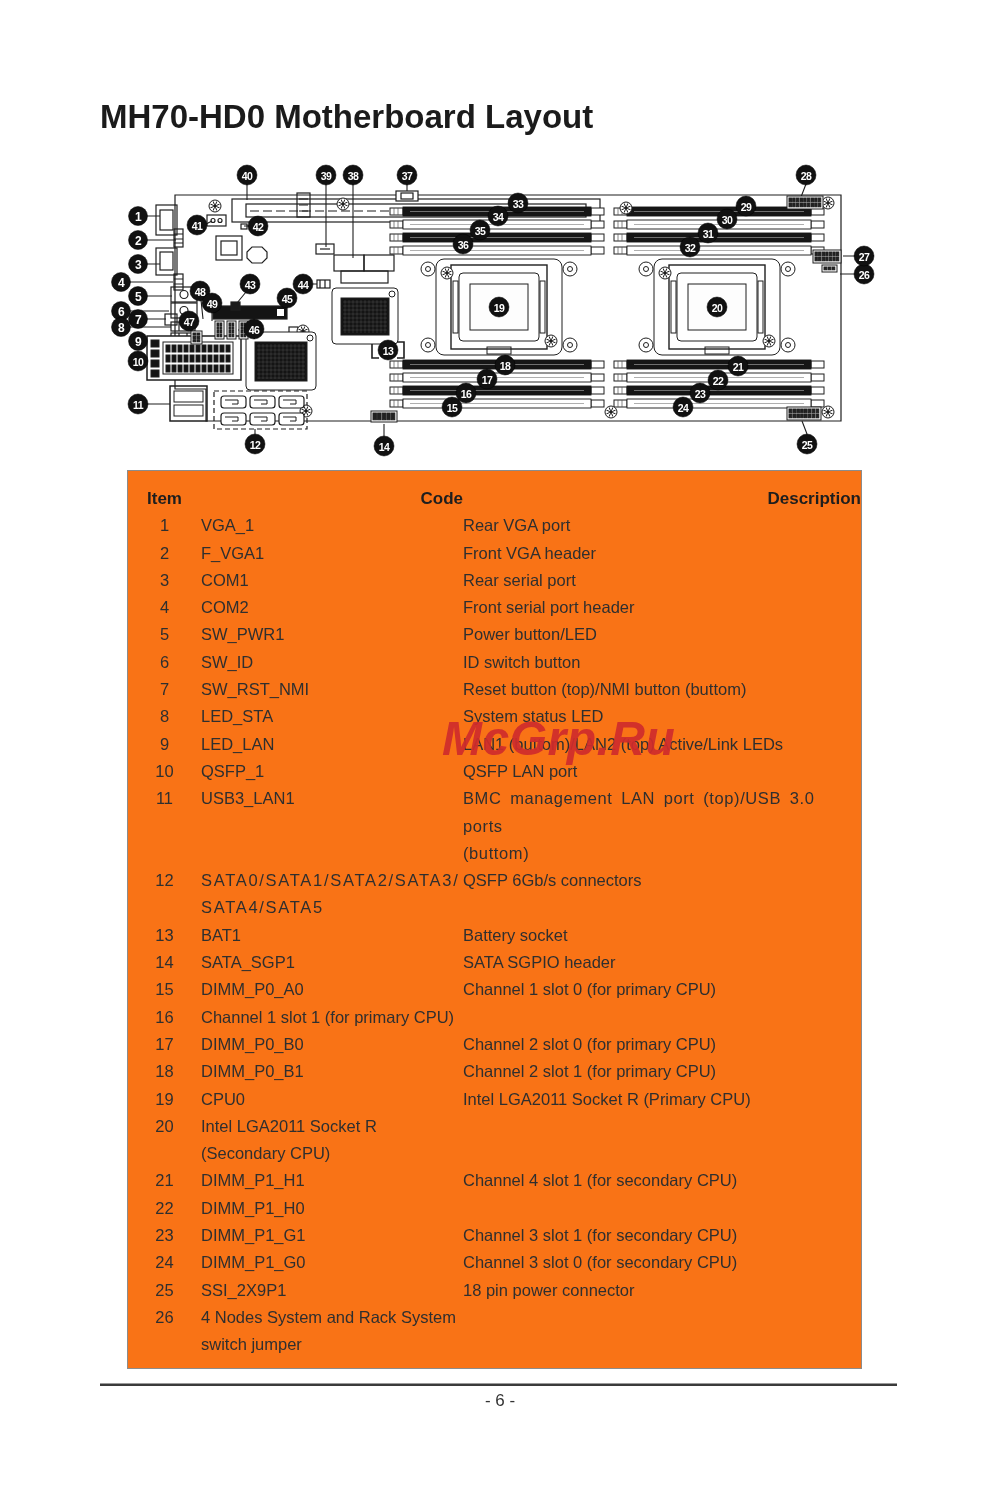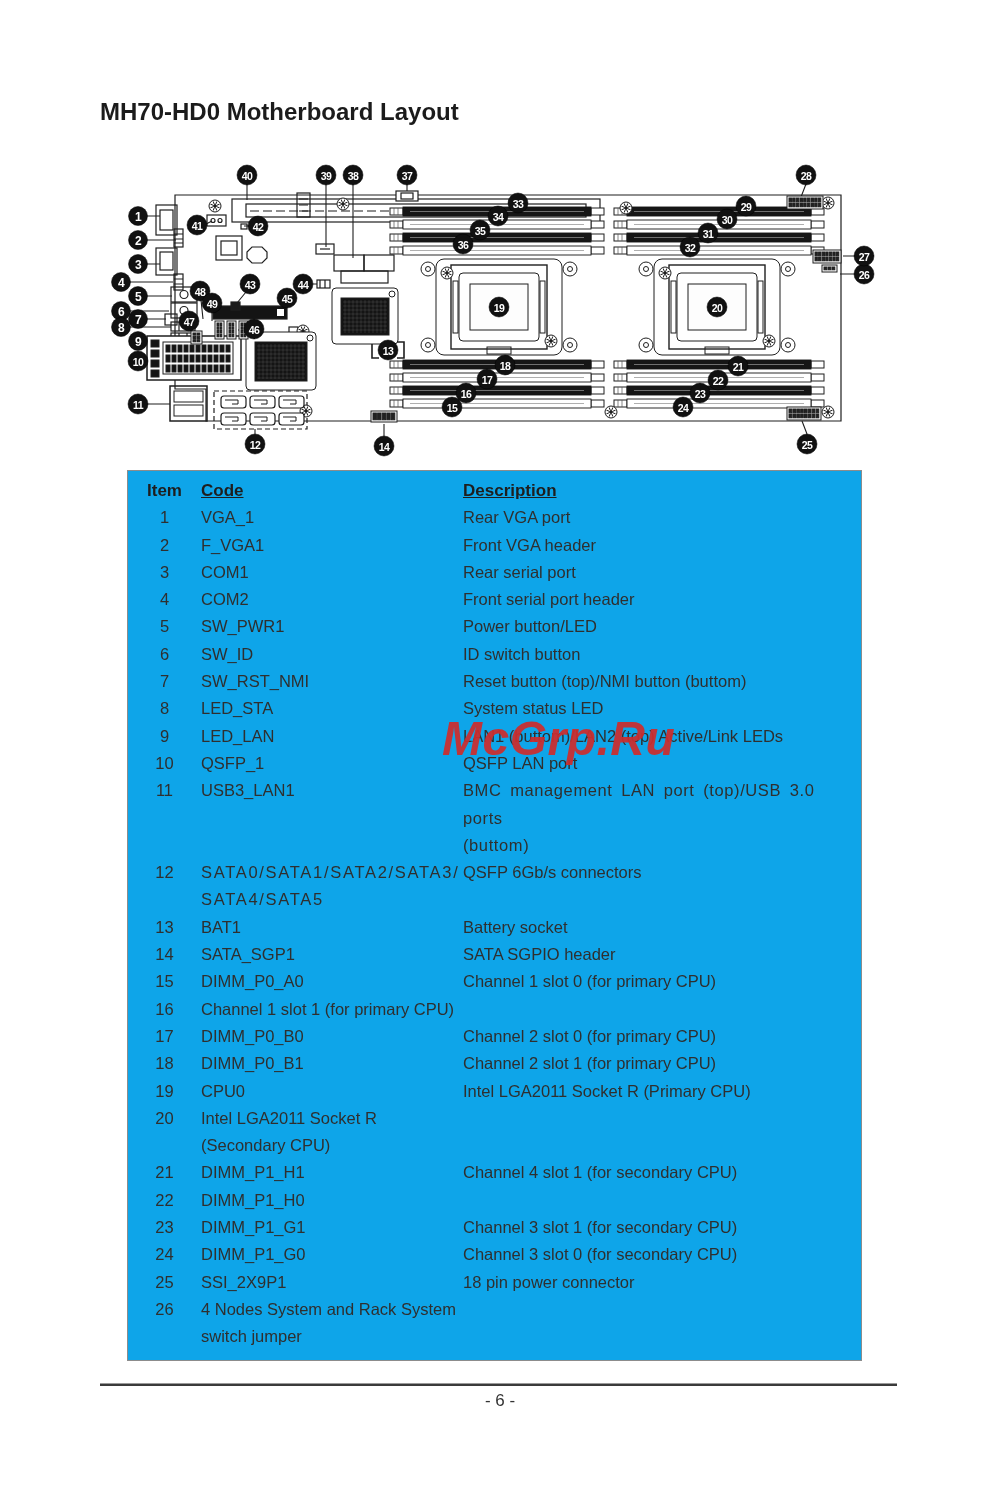--- a/index.html
+++ b/index.html
@@ -1,27 +1,27 @@
 <!DOCTYPE html>
 <html><head>
 <meta charset="utf-8">
 <style>
   html,body{margin:0;padding:0;}
   body{width:1000px;height:1486px;background:#ffffff;position:relative;
        font-family:"Liberation Sans",sans-serif;color:#2f2f2f;overflow:hidden;}
-  .title{position:absolute;left:100px;top:98px;font-size:24px;font-weight:bold;
+  .title{position:absolute;left:100px;top:98px;font-size:33px;font-weight:bold;
          color:#1b1b1b;letter-spacing:0;}
   #board-svg{position:absolute;left:100px;top:160px;}
-  .tbl{position:absolute;left:127px;top:470px;width:735px;background:#0ea5e9;
-       border:1.5px solid #8c8c8c;box-sizing:border-box;padding:6px 0 9px 0;}
+  .tbl{position:absolute;left:127px;top:470px;width:735px;background:#f97316;
+       border:1.5px solid #8c8c8c;box-sizing:border-box;padding:14px 0 9px 0;}
   .trow{display:grid;grid-template-columns:73px 262px 1fr;font-size:16.5px;
         line-height:27.3px;}
   .thead{font-weight:bold;font-size:17px;color:#1e1e1e;}
   .c-item{text-align:center;}
-  .thead .c-code,.thead .c-desc{text-align:left;text-decoration:underline;}
+  .thead .c-code,.thead .c-desc{text-align:right;}
   .wide-code{letter-spacing:1.7px;}
   .wide-desc{letter-spacing:0.6px;word-spacing:3.5px;}
   .wm{position:absolute;left:399px;top:711px;font-size:48px;font-style:italic;
       font-weight:bold;letter-spacing:0.5px;white-space:nowrap;opacity:0.92;z-index:5;margin-left:43px;}
   .footline{position:absolute;left:100px;top:1383px;width:797px;height:2px;
             background:#3a3a3a;border-top:1px solid #9a9a9a;}
   .pageno{position:absolute;left:0;top:1391px;width:1000px;text-align:center;
           font-size:17px;color:#333;}
 </style>
 </head>

